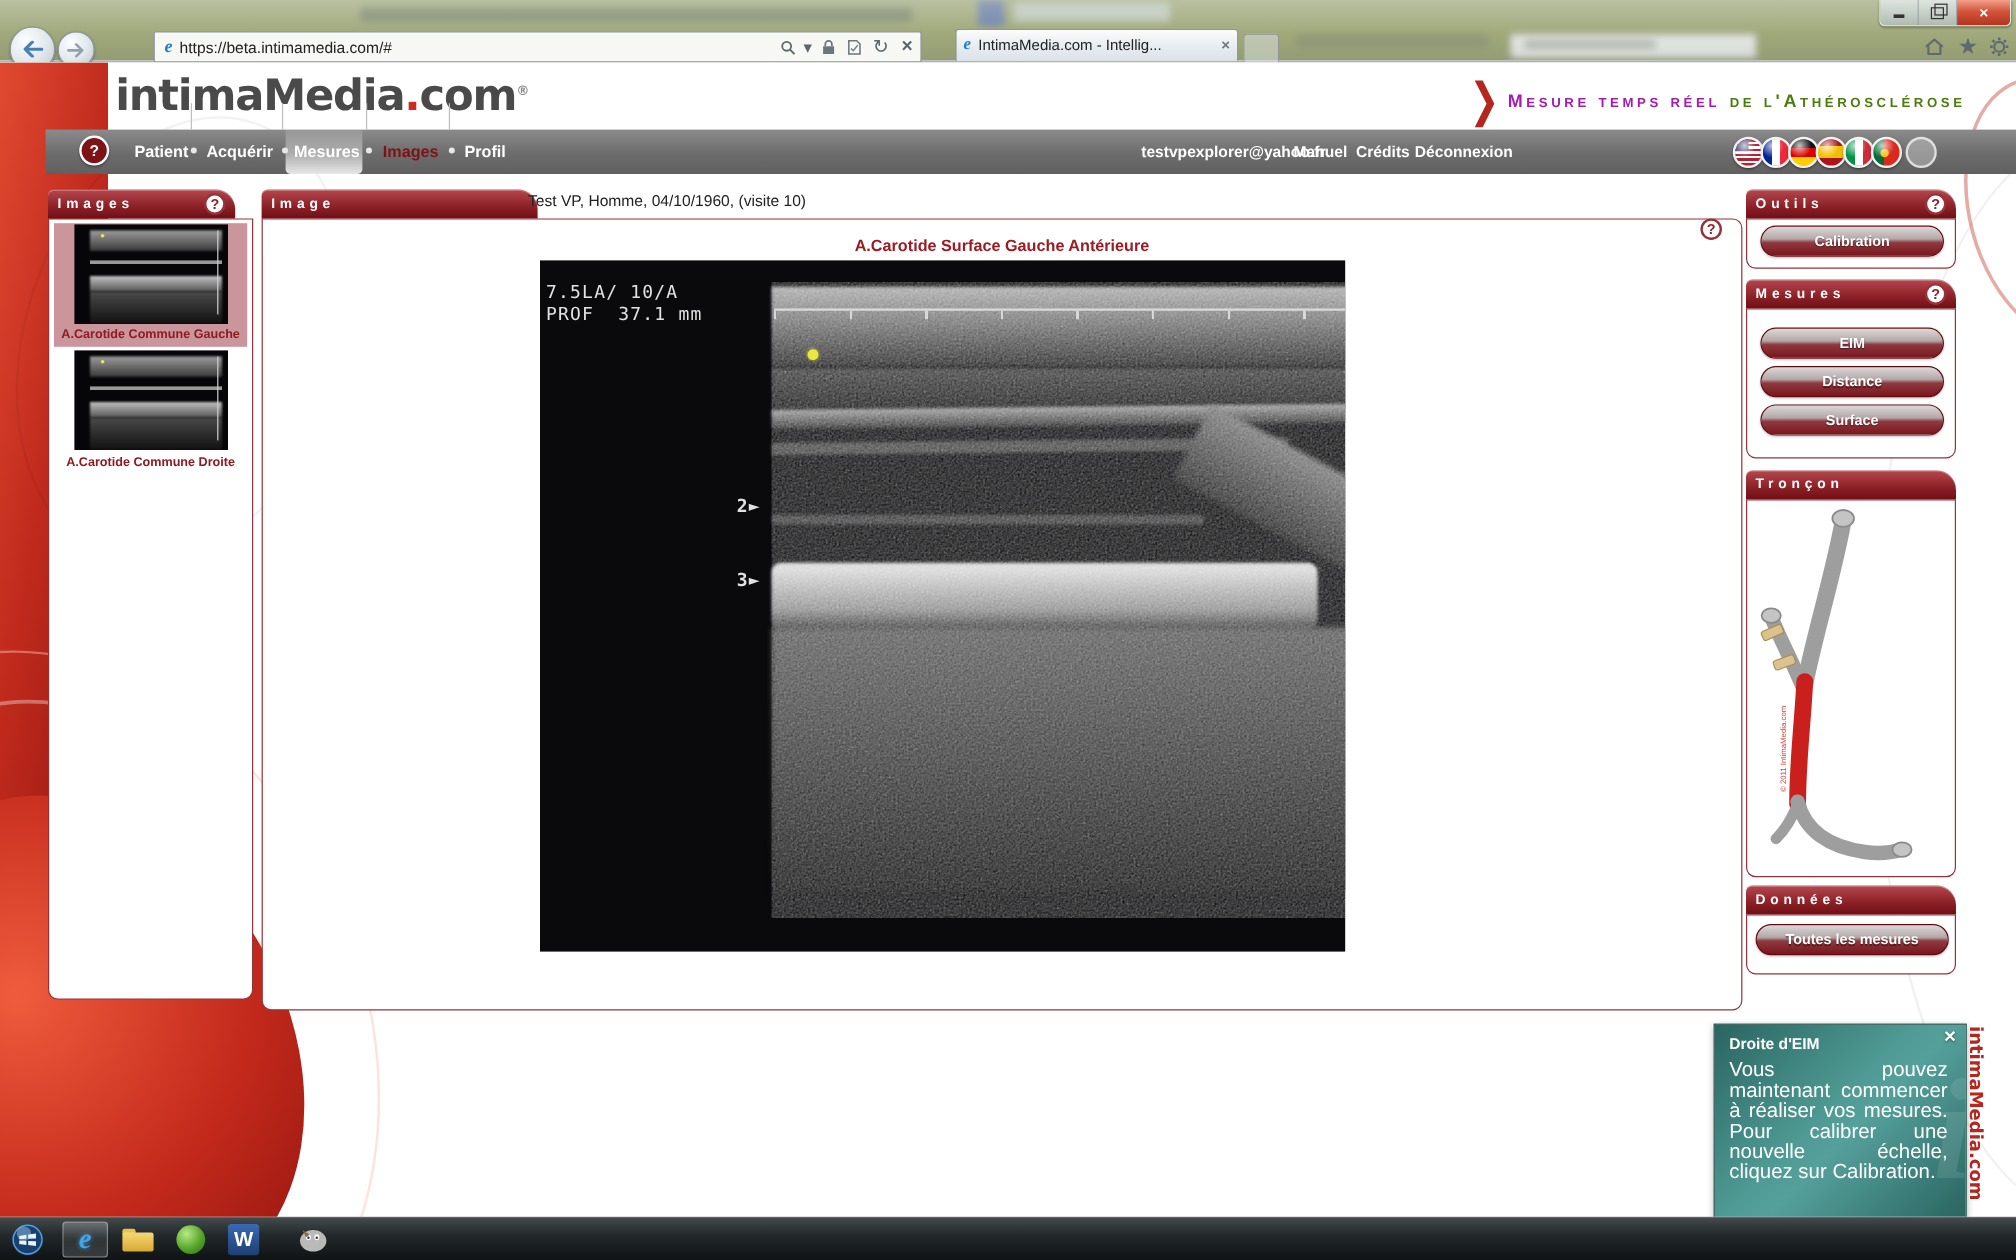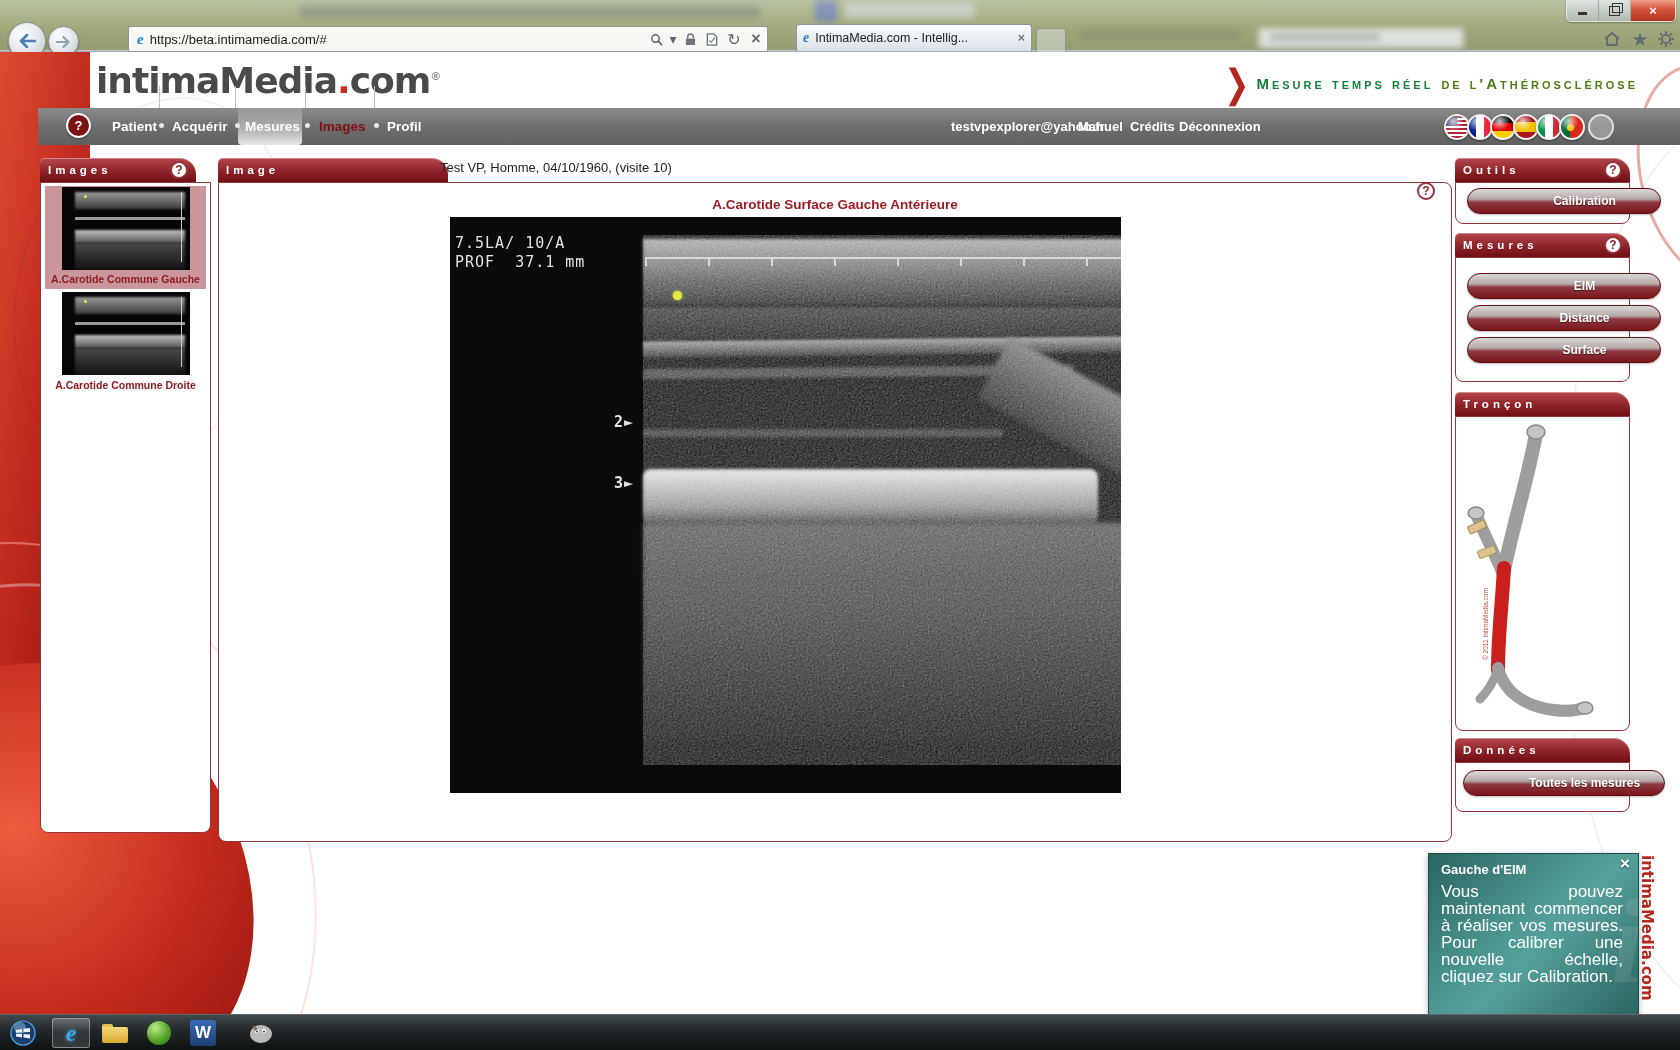--- a/index.html
+++ b/index.html
@@ -35,21 +35,21 @@
   .top-ico{position:absolute;top:29px;width:24px;height:20px;display:flex;align-items:center;justify-content:center;color:#5f6a70;}
   
   #page{position:absolute;left:0;top:52px;width:1680px;height:962px;background:#fff;overflow:hidden;}
   .wave{position:absolute;}
   #logo{position:absolute;left:96px;top:8px;font-size:36px;font-weight:bold;color:#4a4a4a;letter-spacing:-1px;font-family:"DejaVu Sans",sans-serif;}
   #logo .dot{color:#cf2a1b;}
   #logo .reg{font-size:11px;color:#8a8a8a;vertical-align:super;letter-spacing:0;}
   #tagline{position:absolute;right:42px;top:14px;display:flex;align-items:center;font-variant:small-caps;
     letter-spacing:3px;font-size:15px;font-weight:bold;white-space:nowrap;}
   #tagline .chev{color:#b3271e;font-size:30px;margin-right:4px;font-weight:normal;transform:scaleY(1.3);}
-  #tagline .t1{color:#15803d;margin-right:8px;}
+  #tagline .t1{color:#a21caf;margin-right:8px;}
   #tagline .t2{color:#4d7c0f;}
   #navbar{position:absolute;left:38px;top:56px;width:1642px;height:37px;
     background:linear-gradient(180deg,#8b8b8b,#6c6c6c 55%,#606060);}
   .navsep-top{position:absolute;top:-22px;width:1px;height:22px;background:#bfbfbf;}
   .nav-item{position:absolute;top:0;height:37px;display:flex;align-items:center;color:#fff;font-weight:bold;font-size:13.5px;}
   .nav-bullet{position:absolute;top:15px;width:5px;height:5px;border-radius:50%;background:#e8e8e8;}
   .nav-active-bg{position:absolute;top:0;height:37px;background:linear-gradient(180deg,rgba(255,255,255,.12),rgba(255,255,255,.45) 55%,rgba(255,255,255,.85));border-radius:0 0 4px 4px;}
   .nav-red{color:#7e1216 !important;}
   .nav-right{position:absolute;top:0;height:37px;display:flex;align-items:center;color:#fff;font-weight:bold;font-size:13px;white-space:nowrap;}
   .qnav{position:absolute;left:66px;top:61px;width:21px;height:21px;border-radius:50%;background:#7d1317;border:2px solid #fff;
@@ -69,21 +69,21 @@
   
   .panel-tab{position:absolute;height:24px;background:linear-gradient(180deg,#b5484e 0%,#8e2329 55%,#6f0f15 100%);
     border-radius:5px 16px 0 0;color:#fff;font-weight:bold;font-size:11.5px;letter-spacing:4px;display:flex;align-items:center;
     padding:0 8px;box-sizing:border-box;box-shadow:inset 0 1px 0 rgba(255,255,255,.35);}
   .panel-body{position:absolute;background:#fff;border:1px solid #96333a;border-radius:0 8px 8px 8px;box-sizing:border-box;}
   .qmark{width:18px;height:18px;border-radius:50%;background:#fff;border:2px solid #96333a;color:#8e2329;font-weight:bold;
     font-size:12px;display:flex;align-items:center;justify-content:center;box-sizing:border-box;letter-spacing:0;}
   .rbtn{position:absolute;height:24px;border-radius:13px;border:1px solid #5f0c10;color:#fff;font-weight:bold;font-size:12px;
     display:flex;align-items:center;justify-content:center;
     background:linear-gradient(180deg,#ddd8d8 0%,#b3a8a8 42%,#8e3a40 55%,#7a161c 100%);
-    text-shadow:0 1px 1px rgba(0,0,0,.5);box-shadow:0 1px 2px rgba(0,0,0,.25);padding-left:41px;}
+    text-shadow:0 1px 1px rgba(0,0,0,.5);box-shadow:0 1px 2px rgba(0,0,0,.25);}
   .thumb-label{position:absolute;width:100%;text-align:center;font-size:10.5px;font-weight:bold;color:#8e1b22;}
   .mini-us{position:absolute;background:#060608;overflow:hidden;}
   .mini-us .b1{position:absolute;left:10%;right:4%;top:6%;height:20%;background:linear-gradient(180deg,#9c9c9c,#3a3a3a);filter:blur(1px);}
   .mini-us .b2{position:absolute;left:10%;right:4%;top:36%;height:4%;background:#999;filter:blur(.5px);}
   .mini-us .b3{position:absolute;left:10%;right:4%;top:52%;height:16%;background:linear-gradient(180deg,#c2c2c2,#555);filter:blur(1px);}
   .mini-us .b4{position:absolute;left:10%;right:4%;top:68%;bottom:0;background:linear-gradient(180deg,#4a4a4a,#111);filter:blur(1px);}
   .mini-us .edge{position:absolute;right:6%;top:6%;bottom:10%;width:1px;background:#cfcfcf;}
   .mini-us .dotY{position:absolute;width:3px;height:3px;border-radius:50%;background:#e8e840;}
   
   #us{position:absolute;left:450px;top:165px;width:671px;height:576px;background:#0a0a0c;overflow:hidden;cursor:crosshair;}
@@ -406,21 +406,21 @@
     </svg>
 
     <div class="panel-tab" style="left:1455px;top:686px;width:175px;">
       <span>Données</span>
     </div>
     <div class="panel-body" style="left:1455px;top:710px;width:175px;height:50px;border-radius:0 0 8px 8px;"></div>
     <div class="rbtn" style="left:1463px;top:718px;width:159px;">Toutes les mesures</div>
 
     <div id="tooltip">
       <div class="ghost">i</div>
-      <h4>Gauche d'EIM</h4>
+      <h4>Droite d'EIM</h4>
       <p>Vous pouvez maintenant commencer à réaliser vos mesures. Pour calibrer une nouvelle échelle, cliquez sur Calibration.</p>
     </div>
     <div id="tt-close">×</div>
     <div id="brand-vert">intimaMedia.com</div>
   </div>
 
   <div id="taskbar">
     <div class="tb-ico" style="left:4px;">
       <svg width="28" height="28" viewBox="0 0 28 28">
         <circle cx="14" cy="14" r="13" fill="#17406e"></circle>

